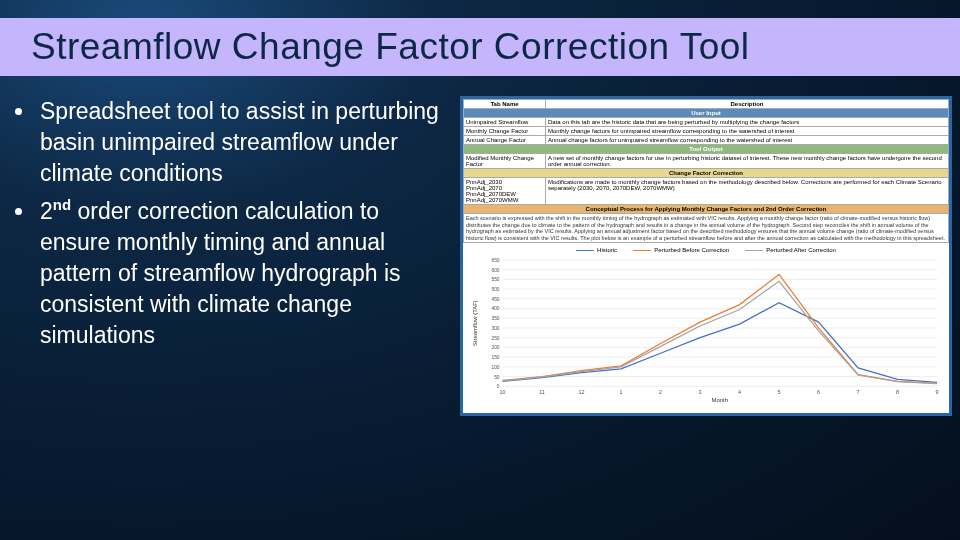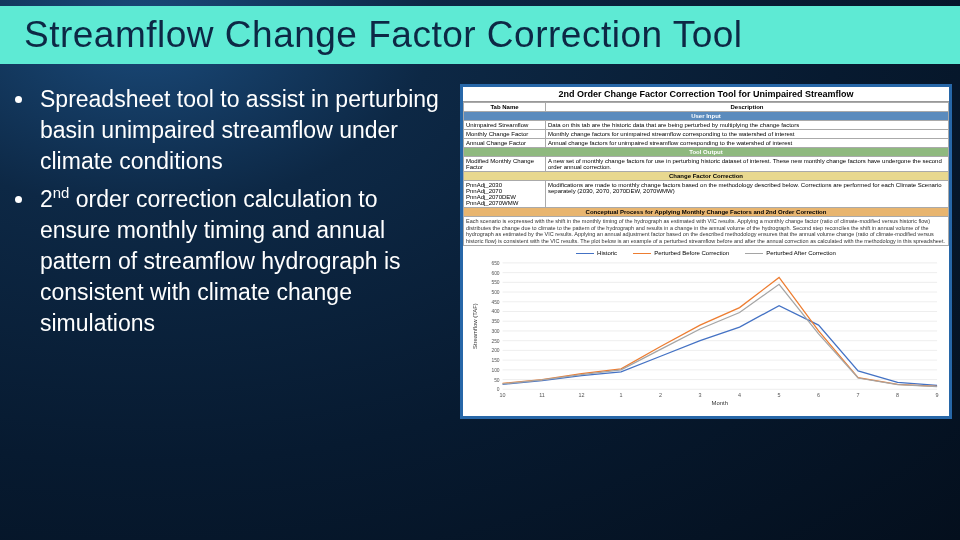--- a/index.html
+++ b/index.html
@@ -7,44 +7,44 @@
     width: 960px;
     height: 540px;
     font-family: Arial, sans-serif;
     background: radial-gradient(ellipse at 15% 5%, #1a4a7a 0%, #0d2845 25%, #071a30 60%, #040f1d 100%);
     overflow: hidden;
     position: relative;
   }
   .title {
     font-size: 37px;
     color: #0d2845;
-    background: #5eead4;
-    padding: 8px 0 8px 24px;
+    background: #c4b5fd;
+    padding: 8px 0 8px 31px;
     font-weight: 400;
     letter-spacing: 0.5px;
-    margin-top: 6px;
+    margin-top: 18px;
   }
   .content {
     display: flex;
     padding: 20px 0 0 14px;
     gap: 16px;
   }
   .bullets {
     width: 430px;
     color: #fff;
     font-size: 23px;
     line-height: 1.35;
   }
   .bullets li {
     margin-bottom: 6px;
     list-style: disc;
     margin-left: 22px;
     padding-left: 4px;
   }
-  .sup { font-size: 0.65em; vertical-align: super; }
+  .sup { font-size: 0.65em; vertical-align: super; font-weight: bold; }
   .panel {
     width: 492px;
     background: #fff;
     border: 3px solid #2767a8;
     font-size: 6px;
     color: #000;
   }
   .panel-title {
     text-align: center;
     font-weight: bold;
@@ -83,21 +83,20 @@
 <div class="content">
 
   <ul class="bullets">
     <li>Spreadsheet tool to assist in perturbing basin unimpaired streamflow under climate conditions</li>
     <li>
       <span>2</span><span class="sup">nd</span><span> order correction calculation to ensure monthly timing and annual pattern of streamflow hydrograph is consistent with climate change simulations</span>
     </li>
   </ul>
 
   <div class="panel">
-    <div class="panel-title">2nd Order Change Factor Correction Tool for Unimpaired Streamflow</div>
     <table class="sheet">
       <tbody>
           <tr class="hdr-row">
         <td class="left-col">Tab Name</td>
         <td>Description</td>
       </tr>
       <tr class="banner-blue">
             <td colspan="2">User Input</td>
           </tr>
       <tr>

